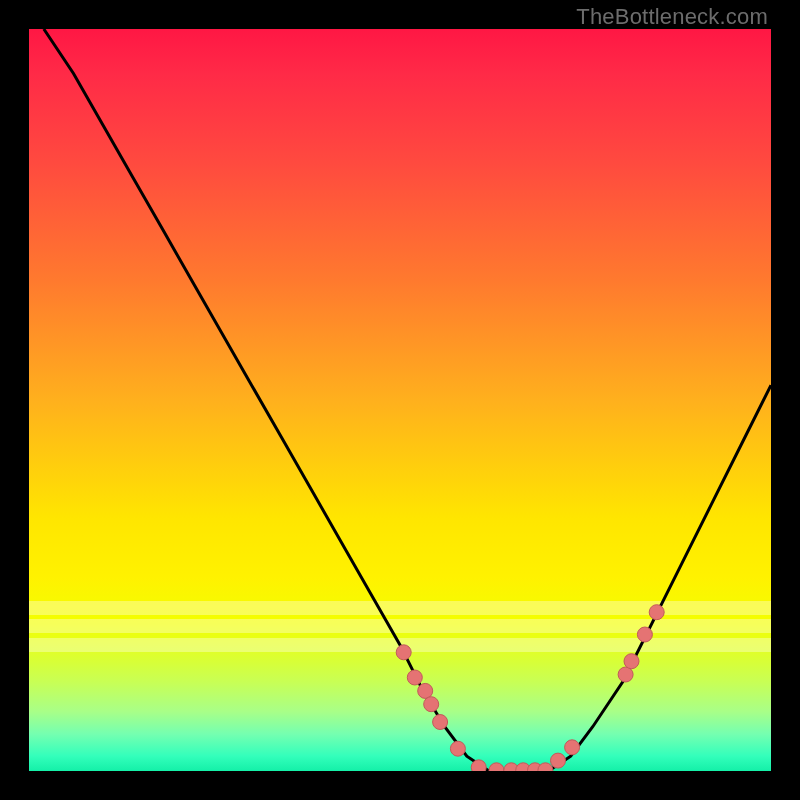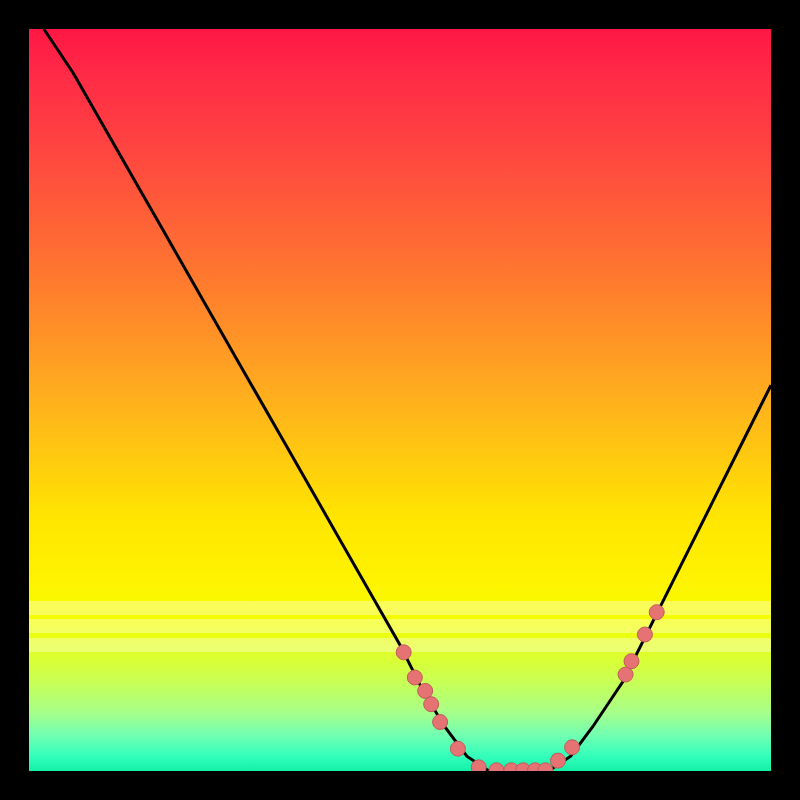--- a/index.html
+++ b/index.html
@@ -98,13 +98,14 @@
           <circle cx="529.0" cy="731.6" r="7.5" fill="#e57373" stroke="#c15a5a" stroke-width="1"></circle>
           <circle cx="543.1" cy="718.3" r="7.5" fill="#e57373" stroke="#c15a5a" stroke-width="1"></circle>
           <circle cx="596.6" cy="645.5" r="7.5" fill="#e57373" stroke="#c15a5a" stroke-width="1"></circle>
           <circle cx="602.5" cy="632.2" r="7.5" fill="#e57373" stroke="#c15a5a" stroke-width="1"></circle>
           <circle cx="615.9" cy="605.5" r="7.5" fill="#e57373" stroke="#c15a5a" stroke-width="1"></circle>
           <circle cx="627.7" cy="583.2" r="7.5" fill="#e57373" stroke="#c15a5a" stroke-width="1"></circle>
         </g>
     </svg>
   </div>
 
+  <div class="attribution">TheBottleneck.com</div>
 </div>
 
 </body></html>

